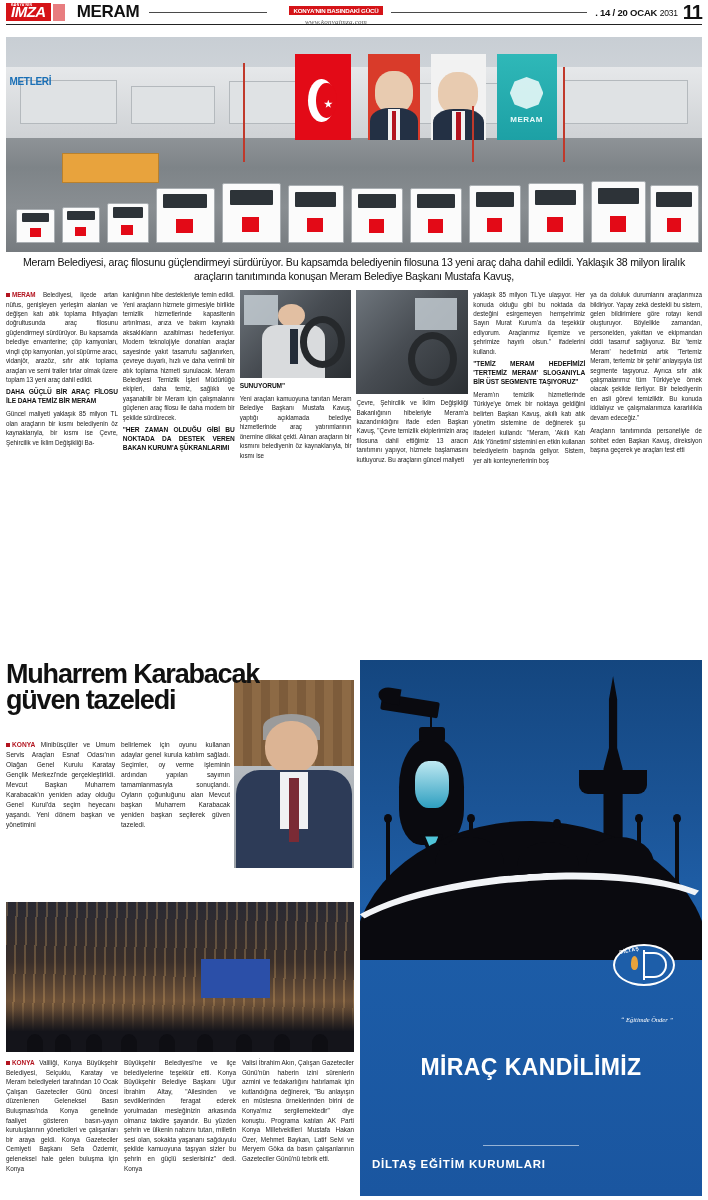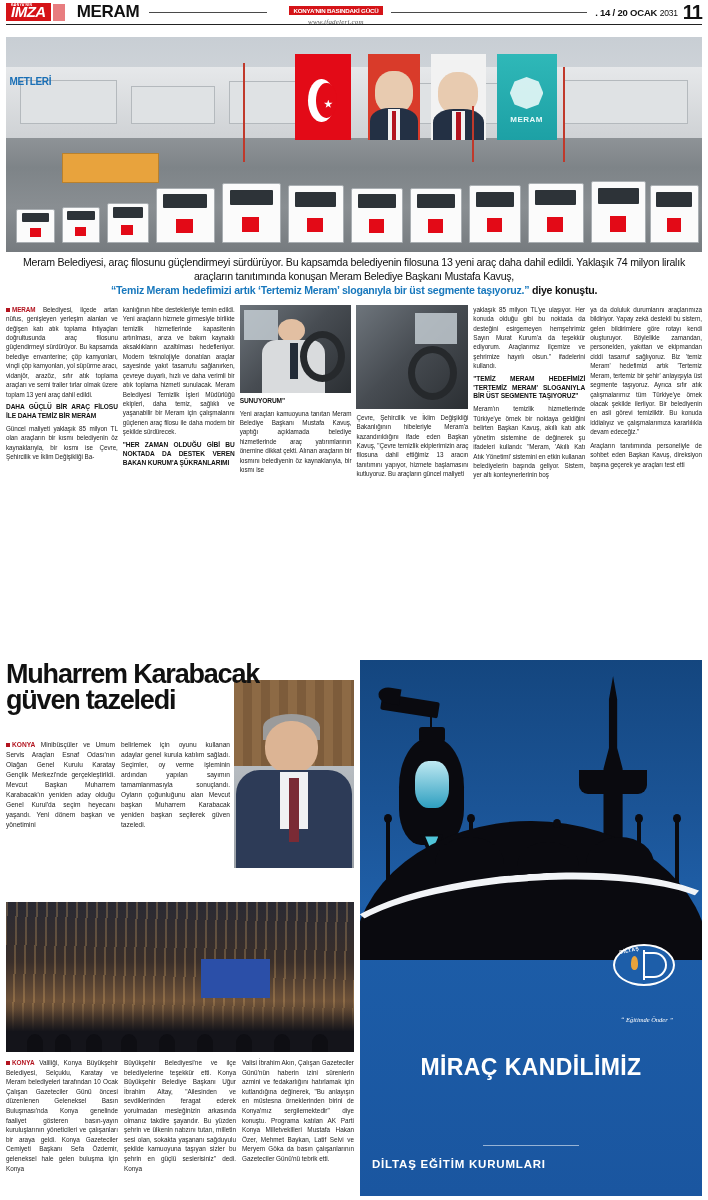--- a/index.html
+++ b/index.html
@@ -211,21 +211,21 @@
   <div class="masthead">
     <div class="imza-logo">
       <span class="tiny">KONYA'NIN</span>
       <span class="big">İMZA</span>
     </div>
     <div class="imza-bar"></div>
     <div class="haber">MERAM</div>
     <div class="rule-left"></div>
     <div class="center-brand">
       <span class="kb">KONYA'NIN BASINDAKİ GÜCÜ</span>
-      <span class="www">www.ifadeleri.com</span>
+      <span class="www">www.konyaimza.com</span>
     </div>
     <div class="rule-right"></div>
     <div class="dateline">
       <span>. 14 / 20 OCAK</span>
       <span class="yr">2031</span>
     </div>
     <div class="pageno">11</div>
   </div>
   <div class="thin-rule"></div>
 
@@ -303,24 +303,21 @@
         <div class="tflag"></div>
       </div>
     <div class="truck" style="left:92.5%;width:7%;height:27%;">
         <div class="tflag"></div>
       </div>
   </div>
 
   <div class="lead">
     <p>
       <span>Meram Belediyesi, araç filosunu güçlendirmeyi sürdürüyor. Bu kapsamda belediyenin filosuna 13 yeni araç daha</span>
-      <span>dahil edildi. Yaklaşık 74 milyon liralık araçların tanıtımında konuşan Meram Belediye Başkanı Mustafa Kavuş,</span>
-      <span class="q">
-        <span class="blue">“Temiz Meram hedefimizi artık ‘Tertemiz Meram’ sloganıyla bir üst segmente taşıyoruz.”</span><span> diye konuştu.</span>
-      </span>
+      <span>dahil edildi. Yaklaşık 38 milyon liralık araçların tanıtımında konuşan Meram Belediye Başkanı Mustafa Kavuş,</span>
     </p>
   </div>
 
   <div class="cols">
 
     <div class="col">
       <p>
         <span class="sq"></span><span class="kicker">MERAM</span>
         <span>Belediyesi, ilçede artan nüfus, genişleyen yerleşim alanları ve değişen katı atık toplama ihtiyaçları doğrultusunda araç filosunu güçlendirmeyi sürdürüyor. Bu kapsamda belediye envanterine; çöp kamyonları, vinçli çöp kamyonları, yol süpürme aracı, vidanjör, arazöz, sıfır atık toplama araçları ve semi trailer tırlar olmak üzere toplam 13 yeni araç dahil edildi.</span>
       </p>

